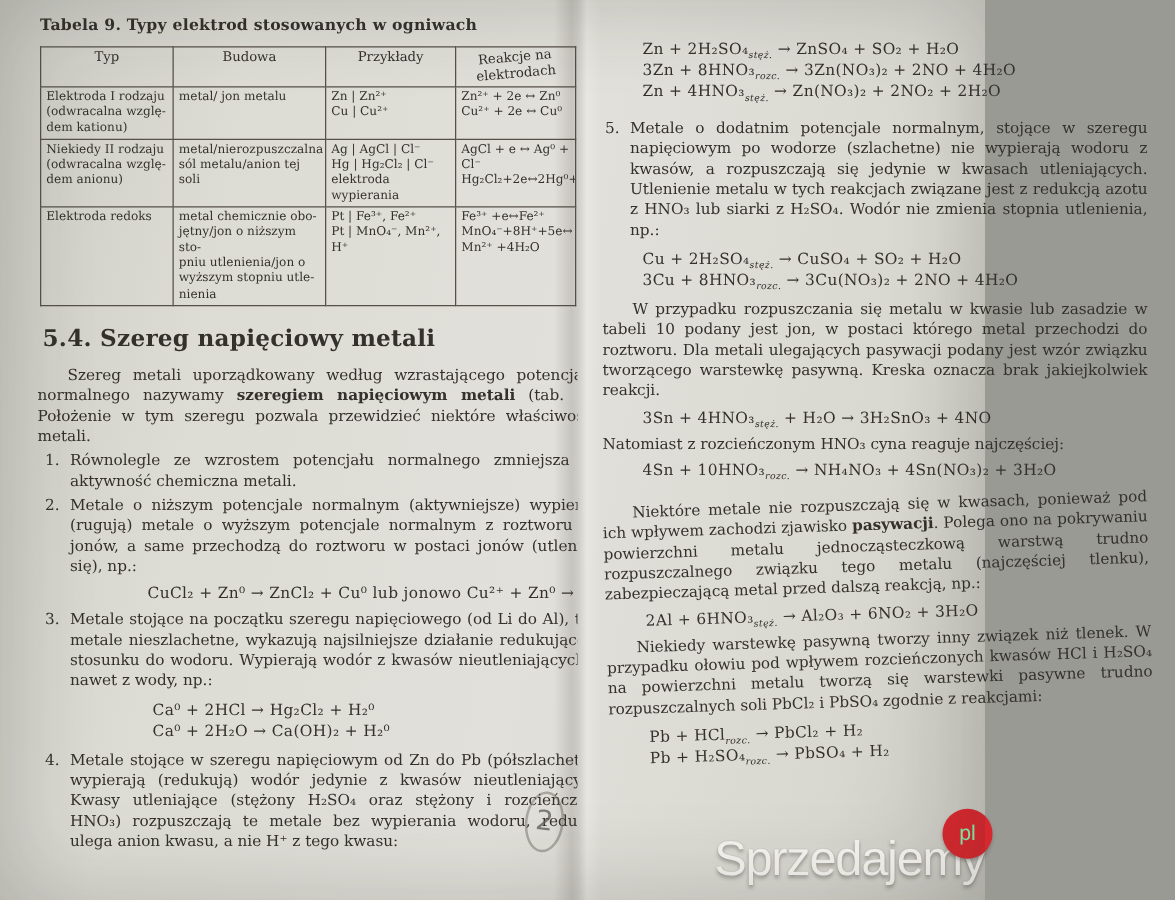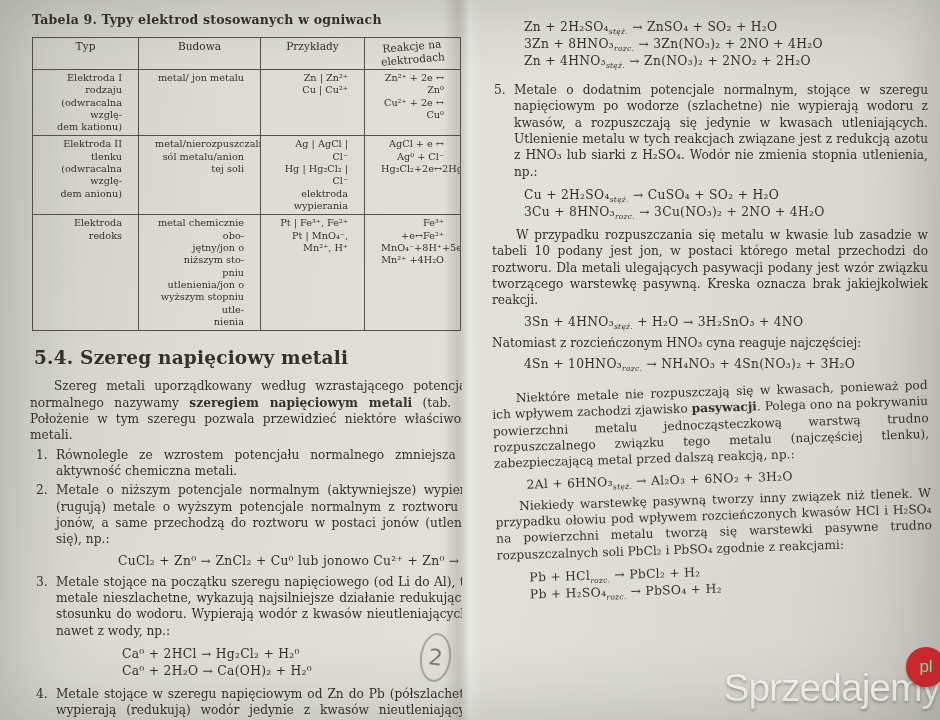--- a/index.html
+++ b/index.html
@@ -1,28 +1,28 @@
 <!DOCTYPE html>
 <html><head>
 <meta charset="utf-8">
 <style>
   *{box-sizing:border-box;margin:0;padding:0}
   html,body{width:940px;height:720px;overflow:hidden}
   body{background:#9a9a94;font-family:"DejaVu Serif",serif}
-  .photo{position:relative;width:940px;height:720px;color:#34312c;
+  .photo{position:relative;width:788px;height:720px;color:#34312c;
     background:linear-gradient(100deg,#cbcbc4 0%,#dcdbd4 22%,#e1e0da 55%,#d8d7d0 85%,#c6c5be 100%)}
   .photo::after{content:"";position:absolute;inset:0;box-shadow:inset 0 0 75px rgba(40,40,35,.22);pointer-events:none;z-index:9}
   .page{position:absolute;top:0;height:720px;overflow:hidden}
   .page-left{left:0;width:462px;padding:10px 0 0 30px}
-  .page-right{left:462px;width:478px;padding:12px 12px 0 30px}
+  .page-right{left:452px;width:478px;padding:24px 12px 0 30px}
   .gutter{position:absolute;left:443px;top:0;width:38px;height:720px;z-index:5;pointer-events:none;
     background:linear-gradient(90deg,rgba(60,55,48,0) 0%,rgba(60,55,48,.16) 38%,rgba(60,55,48,.10) 52%,rgba(250,250,248,.28) 70%,rgba(60,55,48,0) 100%)}
   .table-title{font-weight:bold;font-size:12.5px;margin:2px 0 10px 2px;letter-spacing:.2px}
   table.etable{border-collapse:collapse;width:428px;font-size:9.7px;line-height:1.27;table-layout:fixed;margin-left:2px}
-  .etable th,.etable td{border:1px solid #55514a;padding:2px 16px;vertical-align:top;white-space:pre-line;overflow:hidden;text-align:right}
+  .etable th,.etable td{border:1px solid #55514a;padding:2px 4px;vertical-align:top;white-space:pre-line;overflow:hidden;text-align:left}
   .etable th{font-weight:normal;text-align:center;font-size:10.6px;padding:2px 15px}
   .rot-head{display:inline-block;transform:rotate(-5deg)}
   .sec-heading{font-size:18.5px;font-weight:bold;margin:16px 0 10px 4px;letter-spacing:.2px}
   .para,.item .txt,.item .num{font-size:12.2px;line-height:1.34;text-align:justify}
   .page-left .para,.page-left .item{width:448px}
   .indent{text-indent:24px}
   .item{display:flex;margin:3px 0 0 6px}
   .item .num{width:20px;flex:none;text-align:left}
   .item .txt{flex:1}
   .eq{font-size:12.3px;letter-spacing:.3px;white-space:nowrap;margin:6px 0 6px 92px}
@@ -71,21 +71,21 @@
           <td>Elektroda I rodzaju
 (odwracalna wzglę-
 dem kationu)</td>
           <td>metal/ jon metalu</td>
           <td>Zn | Zn²⁺
 Cu | Cu²⁺</td>
           <td>Zn²⁺ + 2e ↔ Zn⁰
 Cu²⁺ + 2e ↔ Cu⁰</td>
         </tr>
         <tr>
-          <td>Elektroda II tlenku
+          <td>Niekiedy II rodzaju
 (odwracalna wzglę-
 dem anionu)</td>
           <td>metal/nierozpuszczalna
 sól metalu/anion tej soli</td>
           <td>Ag | AgCl | Cl⁻
 Hg | Hg₂Cl₂ | Cl⁻
 elektroda wypierania</td>
           <td>AgCl + e ↔ Ag⁰ + Cl⁻
 Hg₂Cl₂+2e↔2Hg⁰+2Cl⁻</td>
         </tr>

